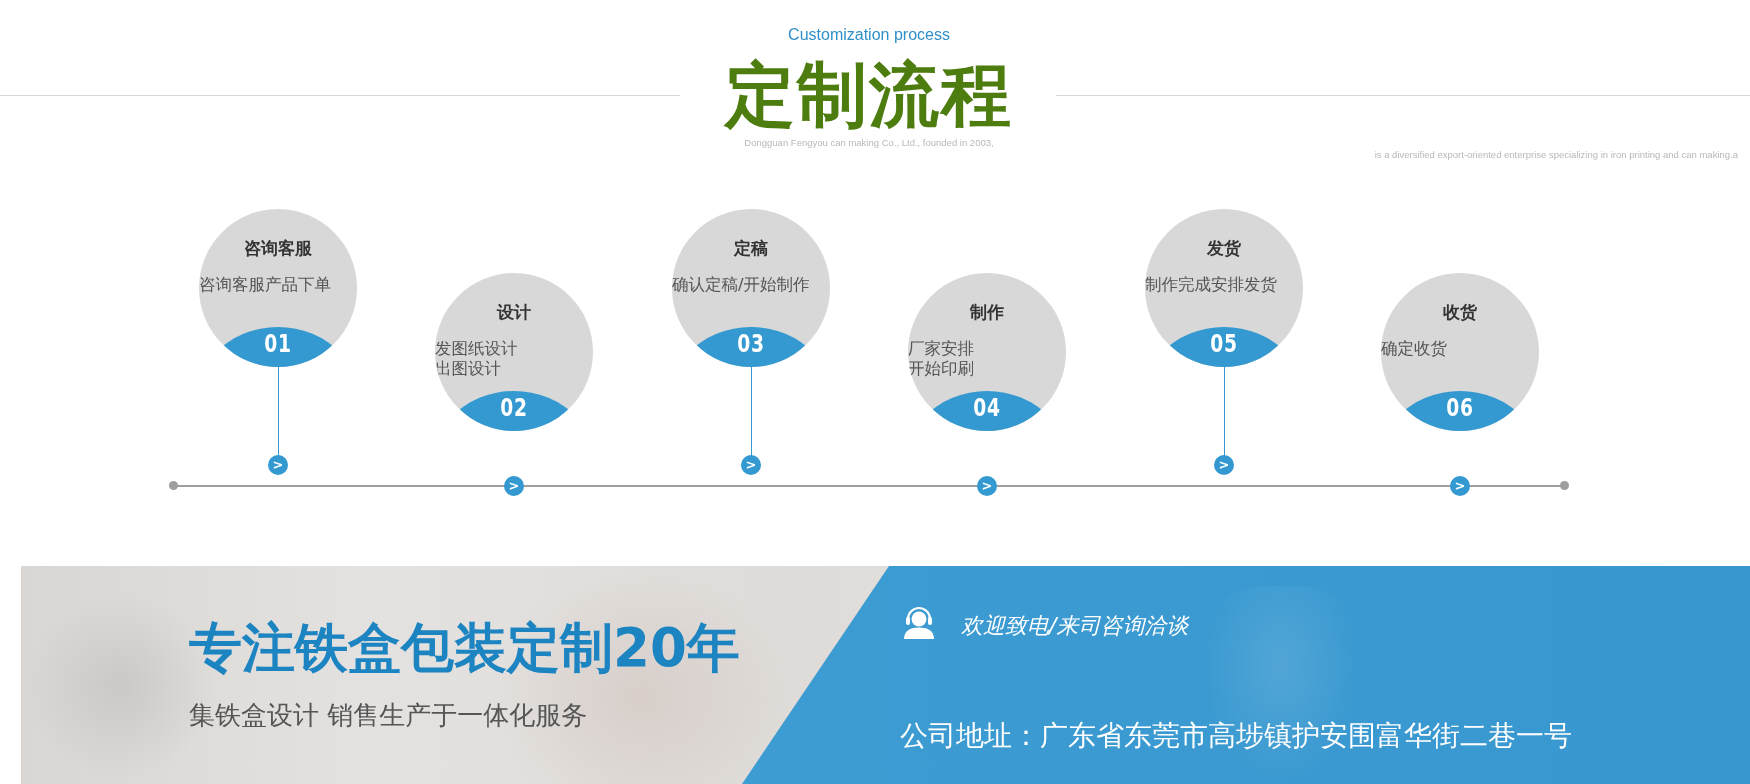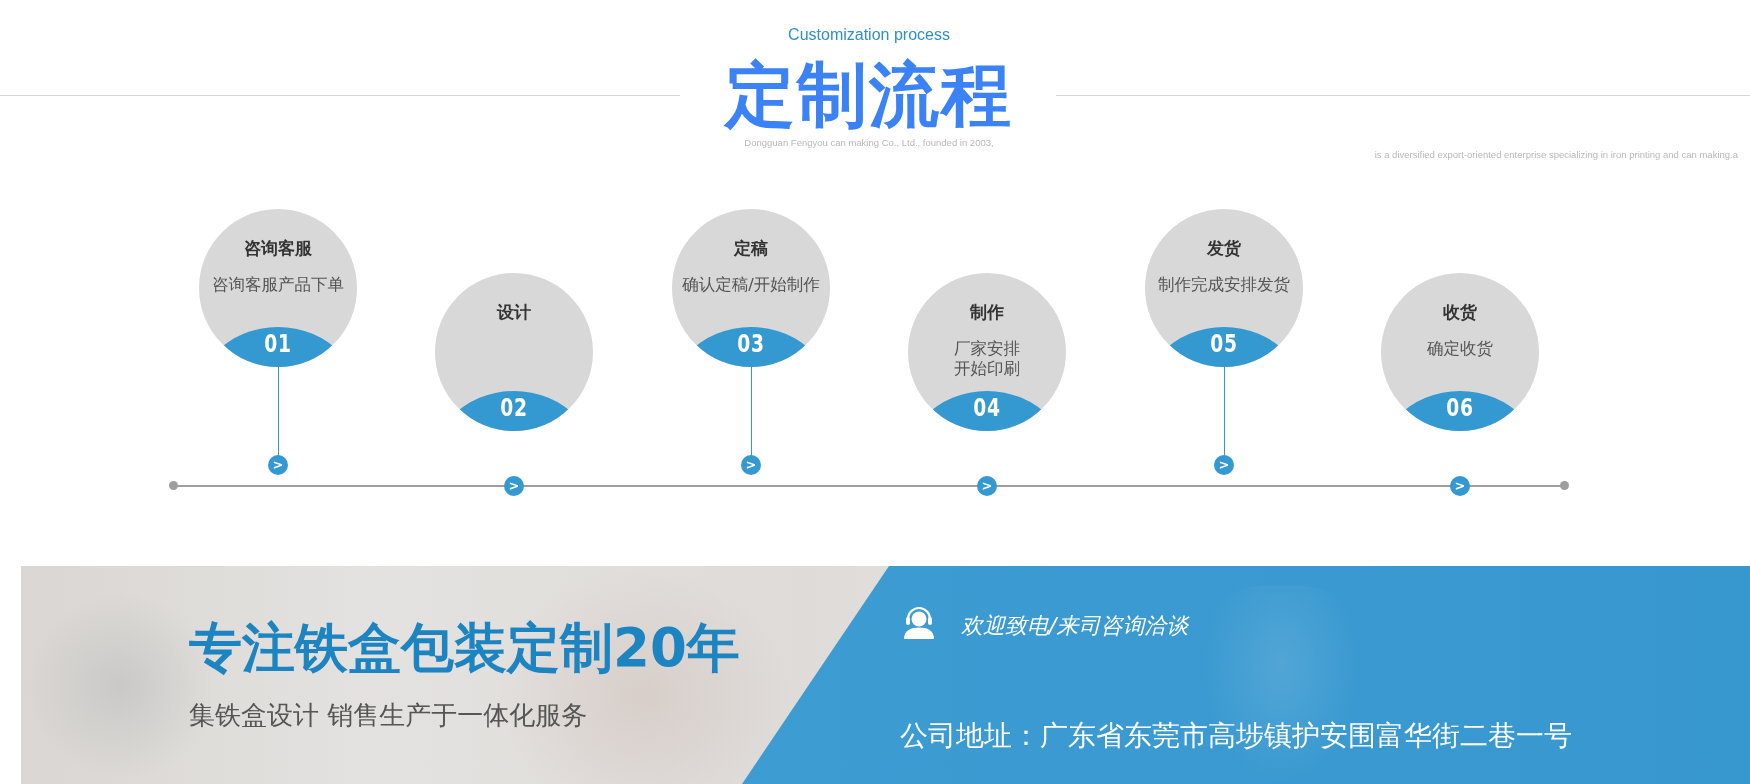--- a/index.html
+++ b/index.html
@@ -7,32 +7,32 @@
   body { position: relative; font-family: "DejaVu Sans", "Liberation Sans", sans-serif; }
 
   
   .hdr-en { position: absolute; top: 26px; left: 0; width: 1738px; text-align: center;
             font-family: "Liberation Sans", sans-serif; font-size: 16px; color: #2f8fc8; }
   .hdr-line { position: absolute; top: 95px; height: 1px; background: #d6d6d6; }
   .hdr-line.l { left: 0; width: 680px; }
   .hdr-line.r { left: 1056px; width: 694px; }
   .hdr-cn { position: absolute; top: 52px; left: 0; width: 1738px; text-align: center;
             font-family: "DejaVu Sans", sans-serif; font-weight: bold; font-size: 70px;
-            letter-spacing: 2px; color: #3b82f6; line-height: 86px; }
+            letter-spacing: 2px; color: #4d7c0f; line-height: 86px; }
   .hdr-sub { position: absolute; left: 0; width: 1738px; text-align: center;
              font-family: "Liberation Sans", sans-serif; font-size: 9.5px; color: #b8b8b8; }
   .hdr-sub.s1 { top: 137px; }
   .hdr-sub.s2 { top: 149px; text-align: right; }
 
   
   .step { position: absolute; width: 158px; height: 158px; border-radius: 50%;
           background: #d8d8d8; overflow: hidden; }
   .step .title { position: absolute; top: 28px; left: 0; width: 100%; text-align: center;
                  font-size: 17px; font-weight: bold; color: #333333; }
-  .step .desc { position: absolute; top: 66px; left: 0; width: 100%; text-align: center;
+  .step .desc { position: absolute; top: 66px; left: 0; width: 100%; 
                 font-size: 16.5px; color: #555555; line-height: 20px; }
   .step.low .desc { top: 66px; }
   .step .cap { position: absolute; left: 50%; top: 118px; width: 180px; height: 180px;
                margin-left: -90px; border-radius: 50%; background: #3399d0; }
   .step .num { position: absolute; left: 0; width: 100%; top: 121px; text-align: center;
                font-family: "DejaVu Sans", sans-serif; font-weight: bold; font-size: 24px;
                color: #ffffff; transform: scaleX(0.78); letter-spacing: 1px; }
 
   .vline { position: absolute; width: 1px; background: #3399d0; }
   .arrow { position: absolute; width: 20px; height: 20px; border-radius: 50%; background: #3399d0;
@@ -75,20 +75,24 @@
 <div class="hdr-sub s2">is a diversified export-oriented enterprise specializing in iron printing and can making.a</div>
 
 <div class="step" style="left:199px; top:209px;">
   <div class="title">咨询客服</div>
   <div class="desc">咨询客服产品下单</div>
   <div class="cap"></div>
   <div class="num">01</div>
 </div>
 <div class="step low" style="left:435px; top:273px;">
   <div class="title">设计</div>
+  <div class="desc">
+    <div>发图纸设计</div>
+    <div>出图设计</div>
+  </div>
   <div class="cap"></div>
   <div class="num">02</div>
 </div>
 <div class="step" style="left:672px; top:209px;">
   <div class="title">定稿</div>
   <div class="desc">确认定稿/开始制作</div>
   <div class="cap"></div>
   <div class="num">03</div>
 </div>
 <div class="step low" style="left:908px; top:273px;">

